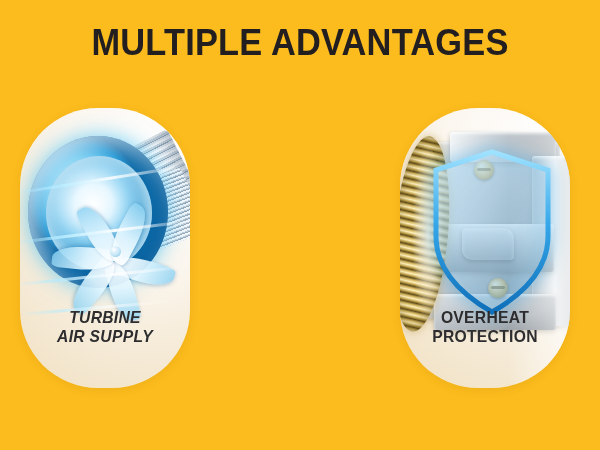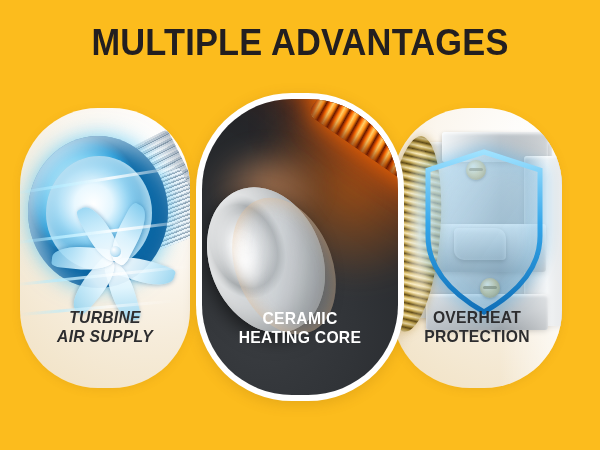--- a/index.html
+++ b/index.html
@@ -48,21 +48,21 @@
   .card-side {
     top: 108px;
     width: 170px;
     height: 280px;
     border-radius: 78px;
     background:
       radial-gradient(120% 90% at 78% 18%, #ffffff 0%, #fbf6ee 45%, #f6ecda 72%, #f2e4c9 100%);
     box-shadow: 0 2px 10px rgba(120, 80, 0, 0.10);
   }
   #card-left  { left: 20px; font-style: italic; }
-  #card-right { left: 392px; text-decoration: underline; }
+  #card-right { left: 400px; text-decoration: underline; }
 
   .card-center {
     left: 196px;
     top: 93px;
     width: 208px;
     height: 308px;
     border-radius: 96px;
     background: #ffffff;
     padding: 0;
     box-shadow: 0 3px 14px rgba(120, 80, 0, 0.18);
@@ -421,31 +421,14 @@
           <path d="M62 4 L118 22 L118 88 Q118 132 62 164 Q6 132 6 88 L6 22 Z" fill="url(#shieldFill)" stroke="url(#shieldStroke)" stroke-width="5"></path>
         </svg>
       </div>
     </div>
     <div class="caption caption-dark">
       <div>OVERHEAT</div>
       <div>PROTECTION</div>
     </div>
   </div>
 
-  <div class="card card-center">
-    <div class="card-center-inner">
-      <div class="art">
-        <div class="coil-glow"></div>
-        <div class="coil c1"></div>
-        <div class="coil c2"></div>
-        <div class="warm-wash"></div>
-        <div class="ceramic-disc"></div>
-        <div class="ceramic-rim"></div>
-        <div class="ceramic-shine"></div>
-      </div>
-      <div class="caption caption-light">
-        <div>CERAMIC</div>
-        <div>HEATING CORE</div>
-      </div>
-    </div>
-  </div>
 
 </div>
 
 </body></html>

